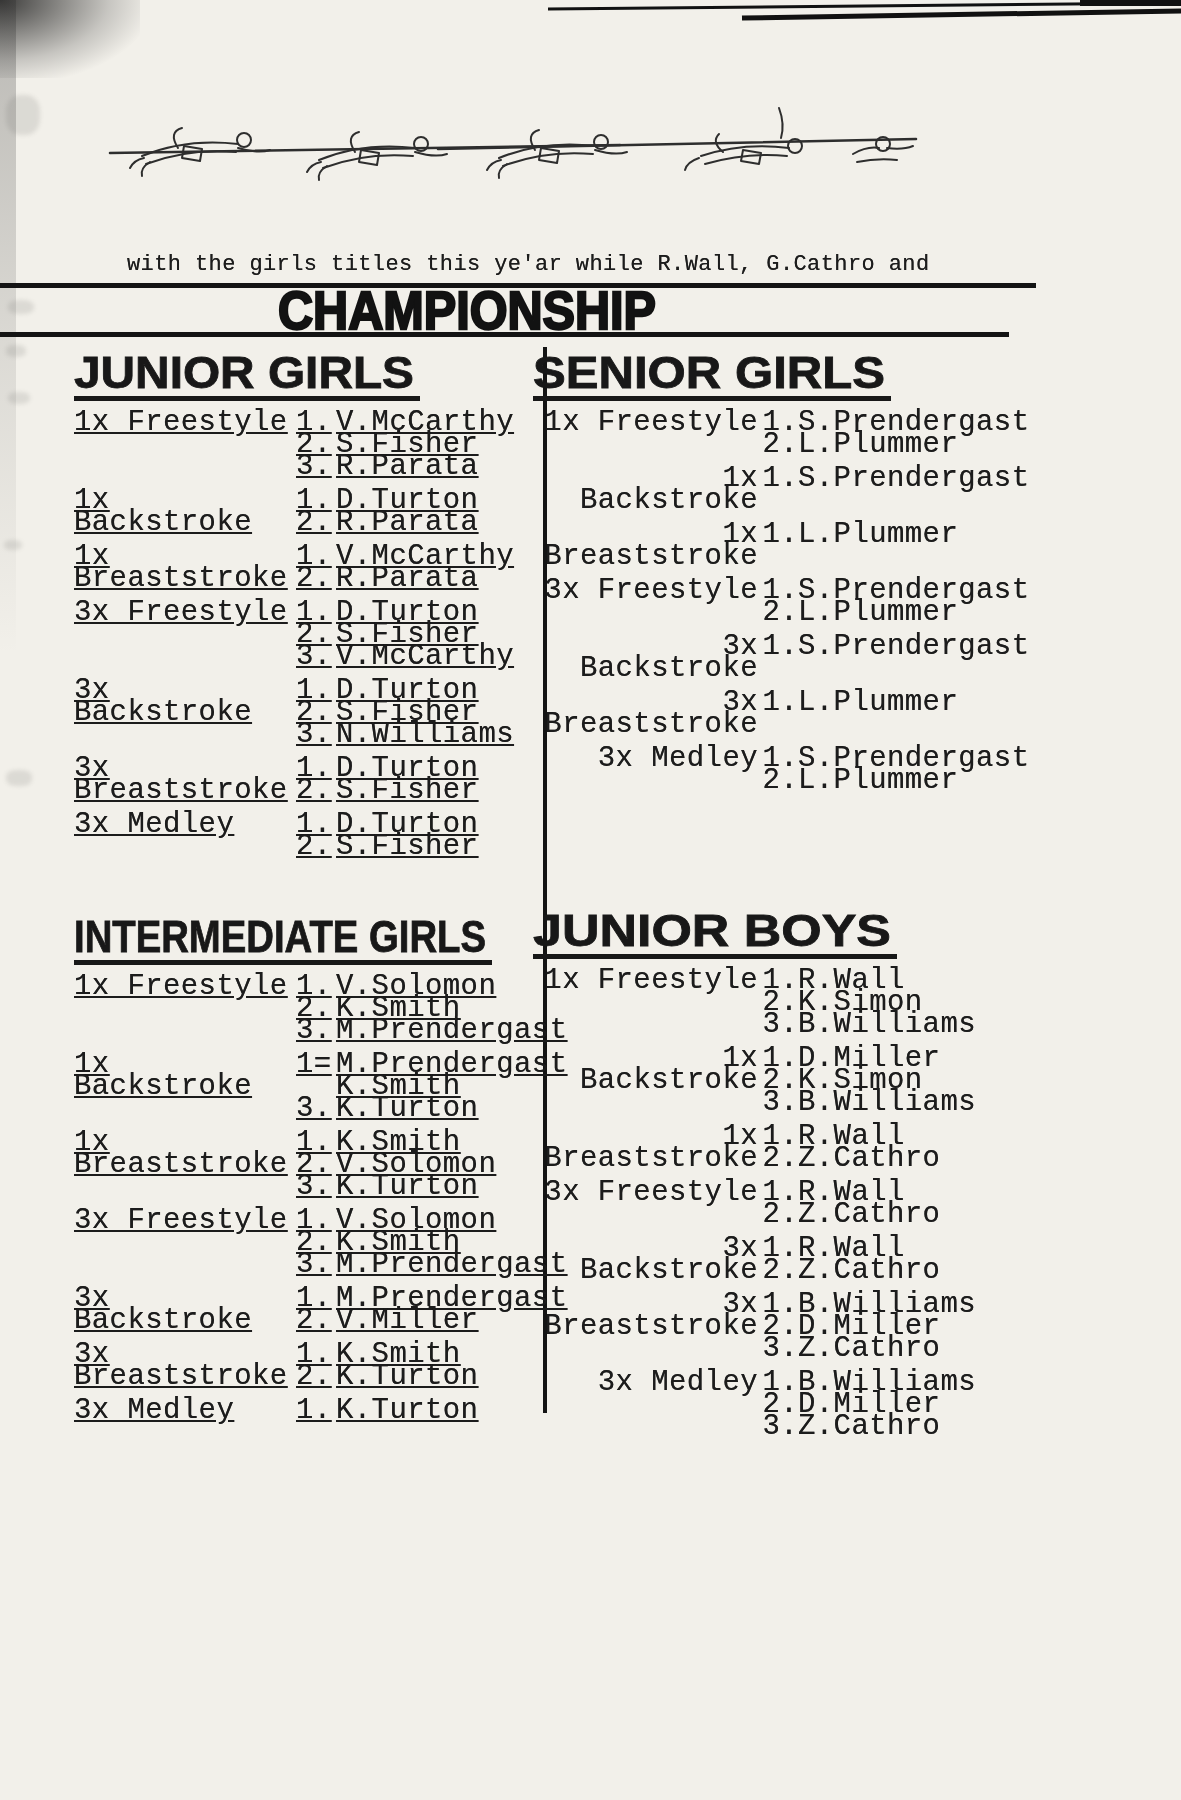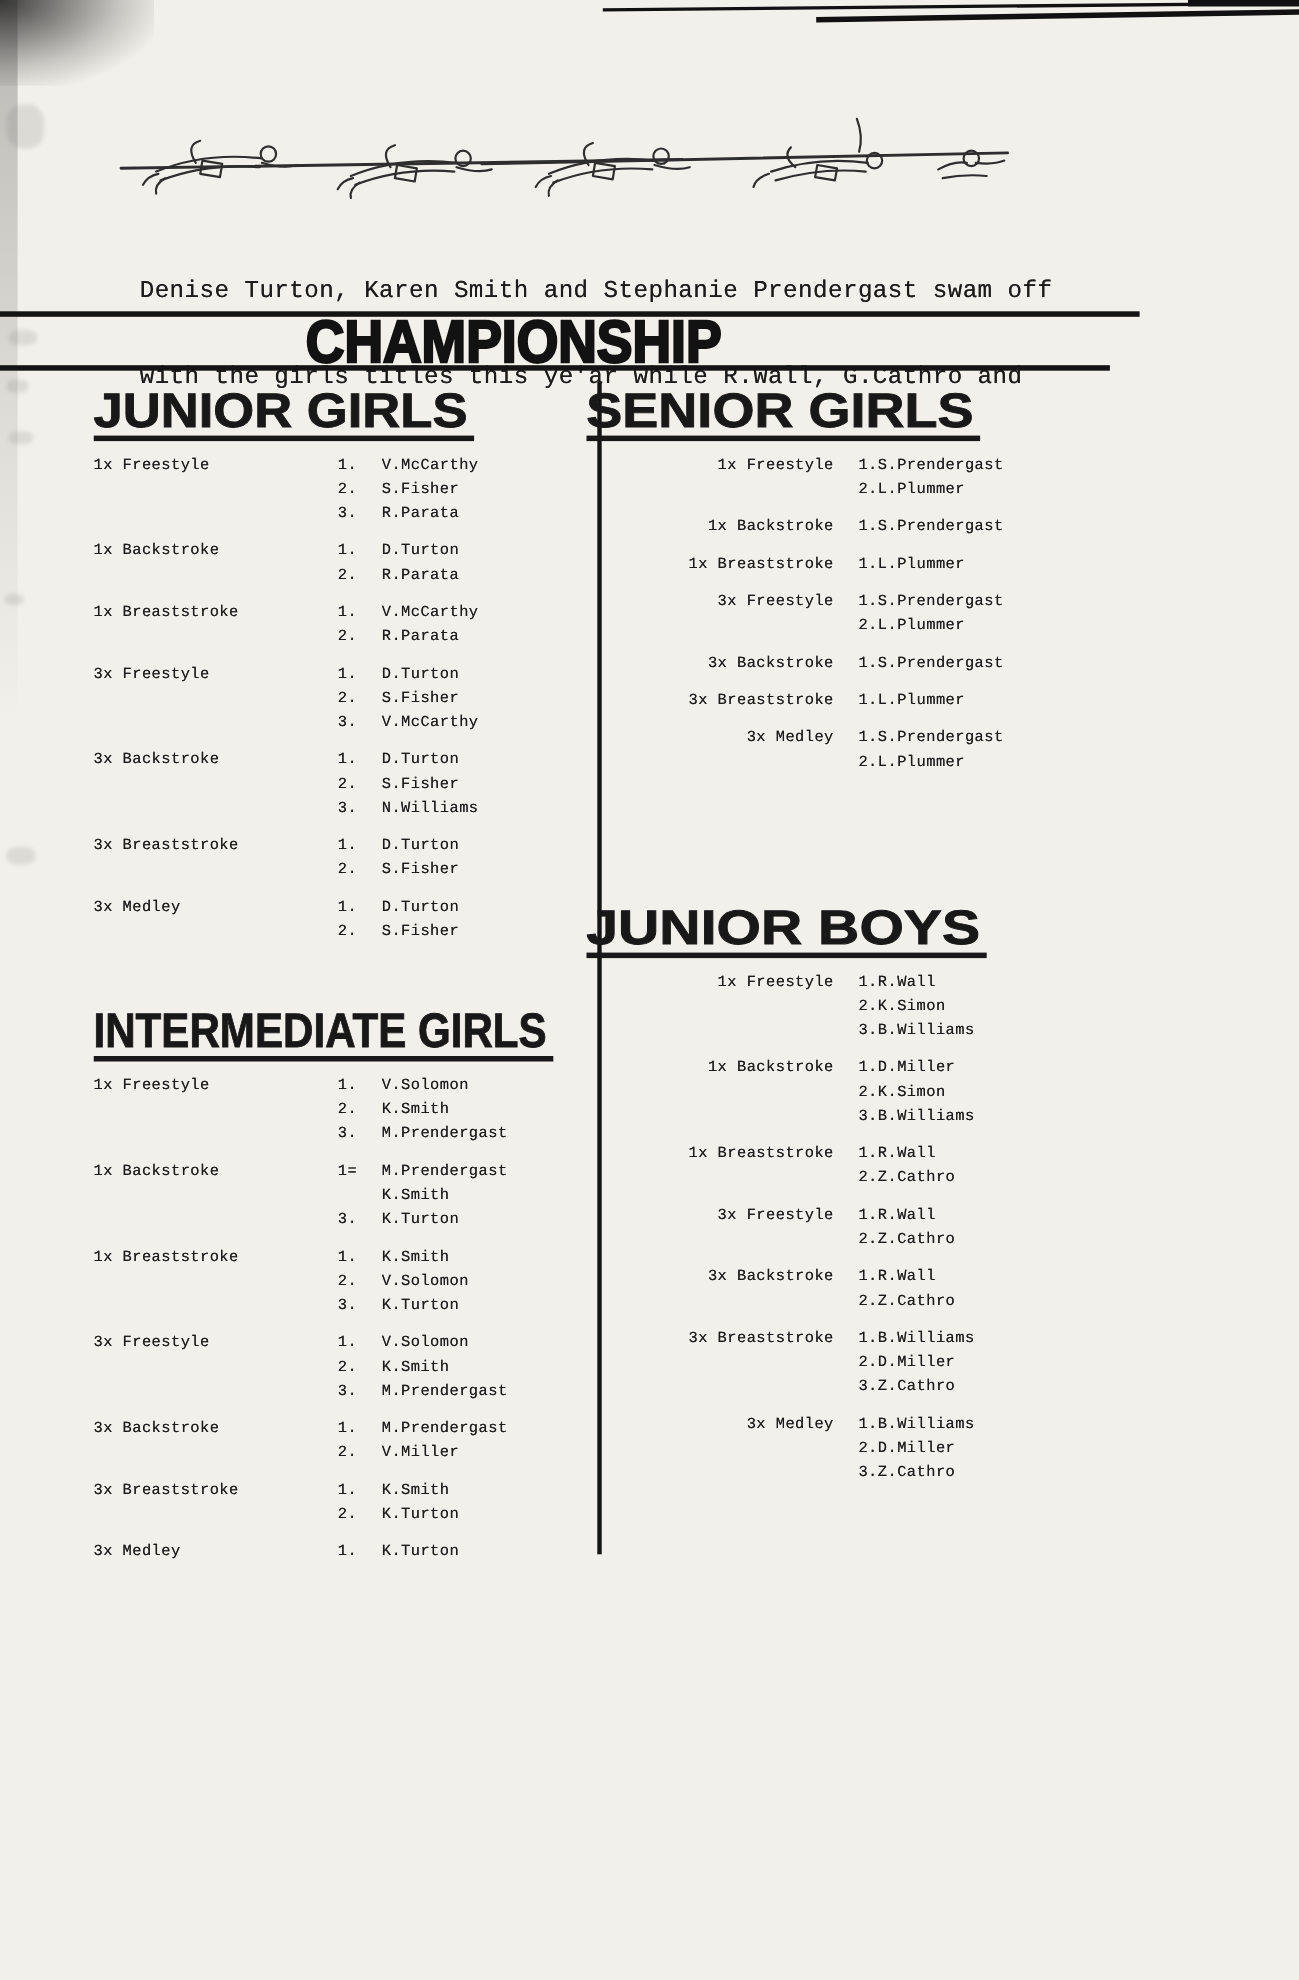--- a/index.html
+++ b/index.html
@@ -41,30 +41,30 @@
   .rule-top{top:283px;left:0;width:1036px;height:5px;}
   .rule-bottom{top:332px;left:0;width:1009px;height:5px;}
   .banner{position:absolute;left:276px;top:286px;}
   .banner text{
     font-family:"Liberation Sans",sans-serif;font-weight:700;font-size:54px;
     fill:#121212;stroke:#121212;stroke-width:2.4;paint-order:stroke;
   }
   
   .divider-v{position:absolute;left:543px;top:347px;width:4px;height:1066px;background:#141414;}
   .col{position:absolute;top:352px;}
-  .col-left{left:85px;width:450px;}
+  .col-left{left:74px;width:450px;text-decoration:underline;}
   .col-right{left:533px;width:440px;text-align:right;}
   section{display:block;}
   .sec-title{display:block;margin-bottom:8px;}
   .sec-title text{font-family:"Liberation Sans",sans-serif;font-weight:700;font-size:44px;fill:#181818;stroke:#181818;stroke-width:.8;paint-order:stroke;}
   .sec-title rect{fill:#181818;}
   .mt-int{margin-top:58px;}
   .mt-jb{margin-top:118px;}
   
-  .events{font-size:14px;letter-spacing:.4px;text-shadow:0 0 .6px rgba(10,10,10,.7);}
+  .events{font-size:29px;letter-spacing:.4px;text-shadow:0 0 .6px rgba(10,10,10,.7);}
   .event-row{display:flex;margin-bottom:12px;}
   .event-label{width:222px;flex:none;line-height:22px;}
   .col-right .event-label{width:225px;}
   .place-line{display:flex;height:22px;line-height:22px;}
   .place-num{width:40px;flex:none;}
 </style>
 </head>
 <body>
 
 <div class="page">
@@ -124,21 +124,20 @@
     </g>
     <g transform="translate(735,30)">
       <circle cx="40" cy="34" r="7"></circle>
       <path d="M44 38 q16 2 26 -2"></path>
       <path d="M10 44 q14 -8 26 -6"></path>
       <path d="M14 52 q20 -4 40 -2"></path>
     </g>
   </svg>
 
   <div class="intro">
-    <div>Denise Turton, Karen Smith and Stephanie Prendergast swam off</div>
     <div>with the girls titles this ye'ar while R.Wall, G.Cathro and</div>
   </div>
 
   <div class="rule rule-top"></div>
   <svg class="banner" width="400" height="50">
     <text x="2" y="43" textLength="378" lengthAdjust="spacingAndGlyphs">CHAMPIONSHIP</text>
   </svg>
   <div class="rule rule-bottom"></div>
 
   <div class="divider-v"></div>

